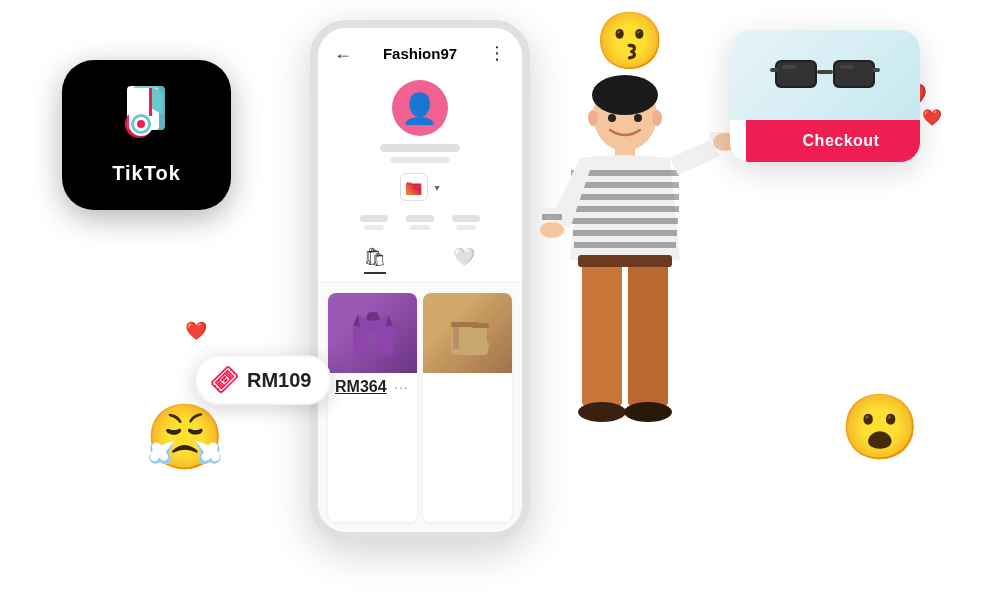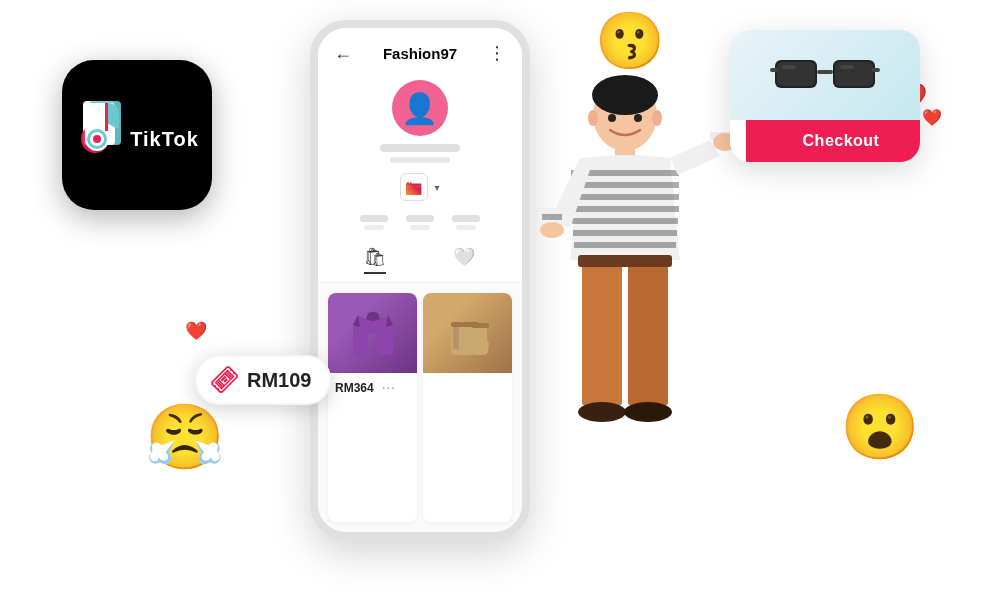--- a/index.html
+++ b/index.html
@@ -16,26 +16,26 @@
       position: relative;
       width: 1000px;
       height: 605px;
     }
 
     
     .tiktok-logo-box {
       position: absolute;
       left: 62px;
       top: 60px;
-      width: 150px;
+      width: 169px;
       height: 150px;
       background: #000;
       border-radius: 32px;
       display: flex;
-      flex-direction: row;
+      flex-direction: column;
       align-items: center;
       justify-content: center;
       box-shadow: 0 8px 30px rgba(0,0,0,0.3);
     }
     .tiktok-label {
       color: #fff;
       font-size: 20px;
       font-weight: 700;
       margin-top: 8px;
       letter-spacing: 1px;
@@ -241,23 +241,24 @@
       background: linear-gradient(135deg, #d4a76a 30%, #a0724a 100%);
       display: flex;
       align-items: center;
       justify-content: center;
       font-size: 32px;
     }
     .product-info {
       padding: 5px 7px;
     }
     .product-price {
-      font-size: 12px;
+      font-size: 16px;
       font-weight: 600;
       color: #222;
+      text-decoration: underline;
     }
     .product-dots {
       font-size: 14px;
       color: #999;
       margin-left: 3px;
     }
 
     
     .rm-badge {
       position: absolute;

